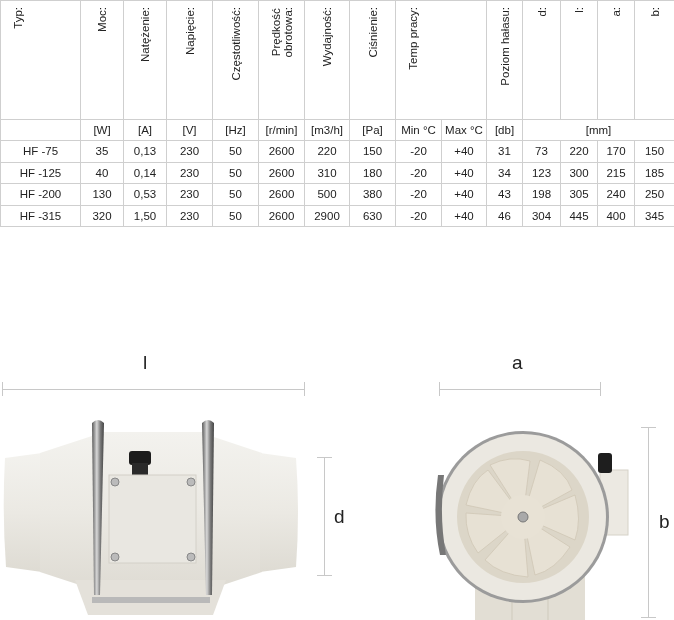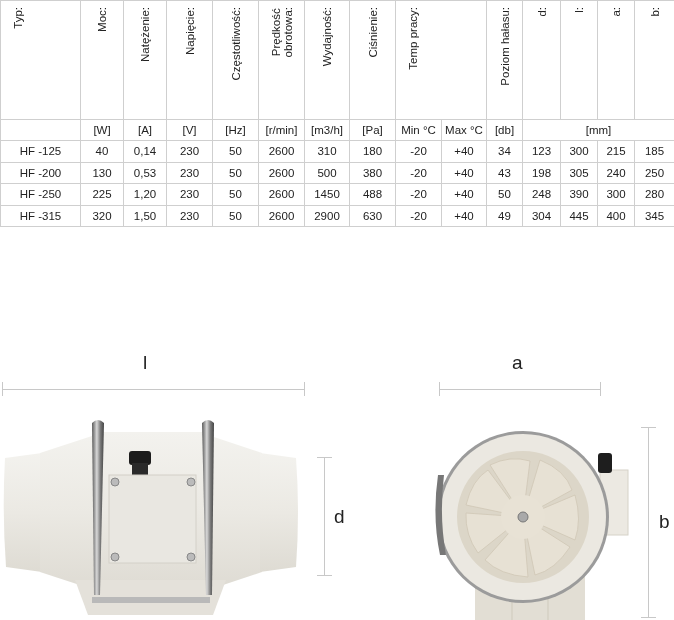--- a/index.html
+++ b/index.html
@@ -93,20 +93,37 @@
     <td>[m3/h]</td>
     <td>[Pa]</td>
     <td>Min °C</td>
     <td>Max °C</td>
     <td>[db]</td>
     <td colspan="4">[mm]</td>
   </tr>
   </tbody>
     <tbody id="rows">
       <tr class="row">
+        <td class="first">HF -75</td>
+        <td>35</td>
+        <td>0,13</td>
+        <td>230</td>
+        <td>50</td>
+        <td>2600</td>
+        <td>220</td>
+        <td>150</td>
+        <td>-20</td>
+        <td>+40</td>
+        <td>31</td>
+        <td>73</td>
+        <td>220</td>
+        <td>170</td>
+        <td>150</td>
+      </tr>
+      <tr class="row">
         <td class="first">HF -125</td>
         <td>40</td>
         <td>0,14</td>
         <td>230</td>
         <td>50</td>
         <td>2600</td>
         <td>310</td>
         <td>180</td>
         <td>-20</td>
         <td>+40</td>
@@ -127,48 +144,31 @@
         <td>380</td>
         <td>-20</td>
         <td>+40</td>
         <td>43</td>
         <td>198</td>
         <td>305</td>
         <td>240</td>
         <td>250</td>
       </tr>
       <tr class="row">
-        <td class="first">HF -250</td>
-        <td>225</td>
-        <td>1,20</td>
-        <td>230</td>
-        <td>50</td>
-        <td>2600</td>
-        <td>1450</td>
-        <td>488</td>
-        <td>-20</td>
-        <td>+40</td>
-        <td>50</td>
-        <td>248</td>
-        <td>390</td>
-        <td>300</td>
-        <td>280</td>
-      </tr>
-      <tr class="row">
         <td class="first">HF -315</td>
         <td>320</td>
         <td>1,50</td>
         <td>230</td>
         <td>50</td>
         <td>2600</td>
         <td>2900</td>
         <td>630</td>
         <td>-20</td>
         <td>+40</td>
-        <td>49</td>
+        <td>46</td>
         <td>304</td>
         <td>445</td>
         <td>400</td>
         <td>345</td>
       </tr>
     </tbody>
 </table>
 
 <div class="dim-label" style="left:143px;top:352px;">l</div>
 <div class="dim-line" style="left:2px;top:389px;width:303px;height:1px;"></div>

